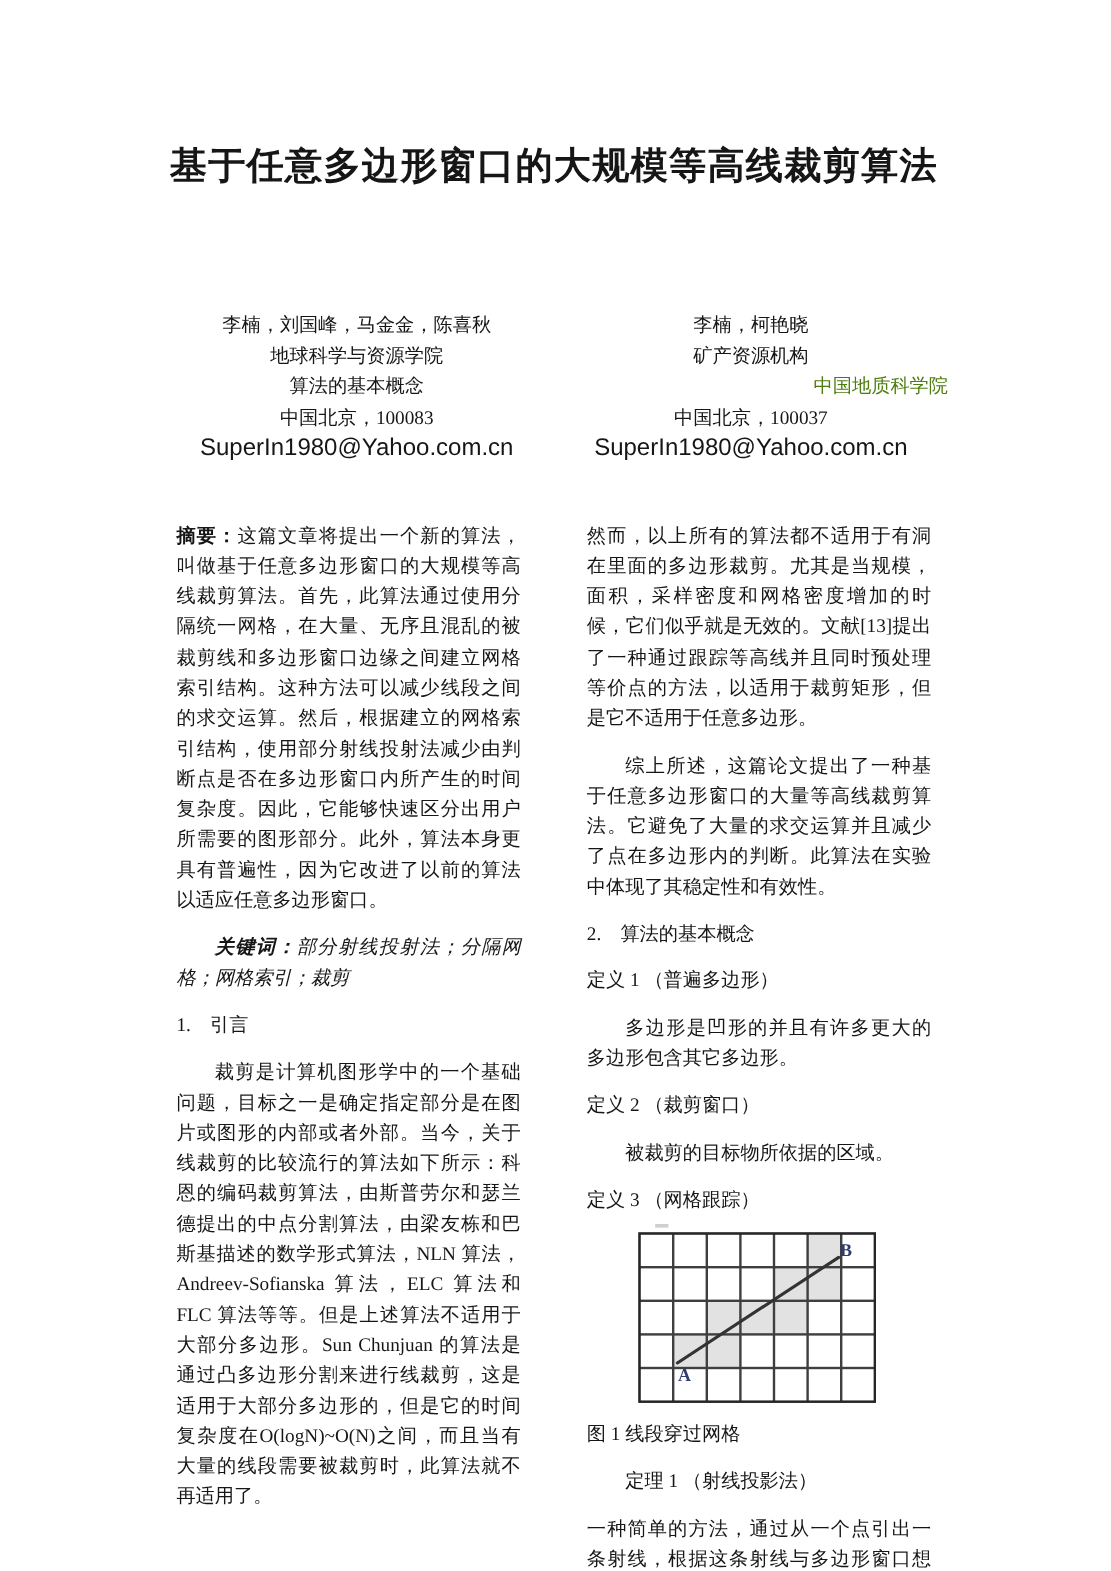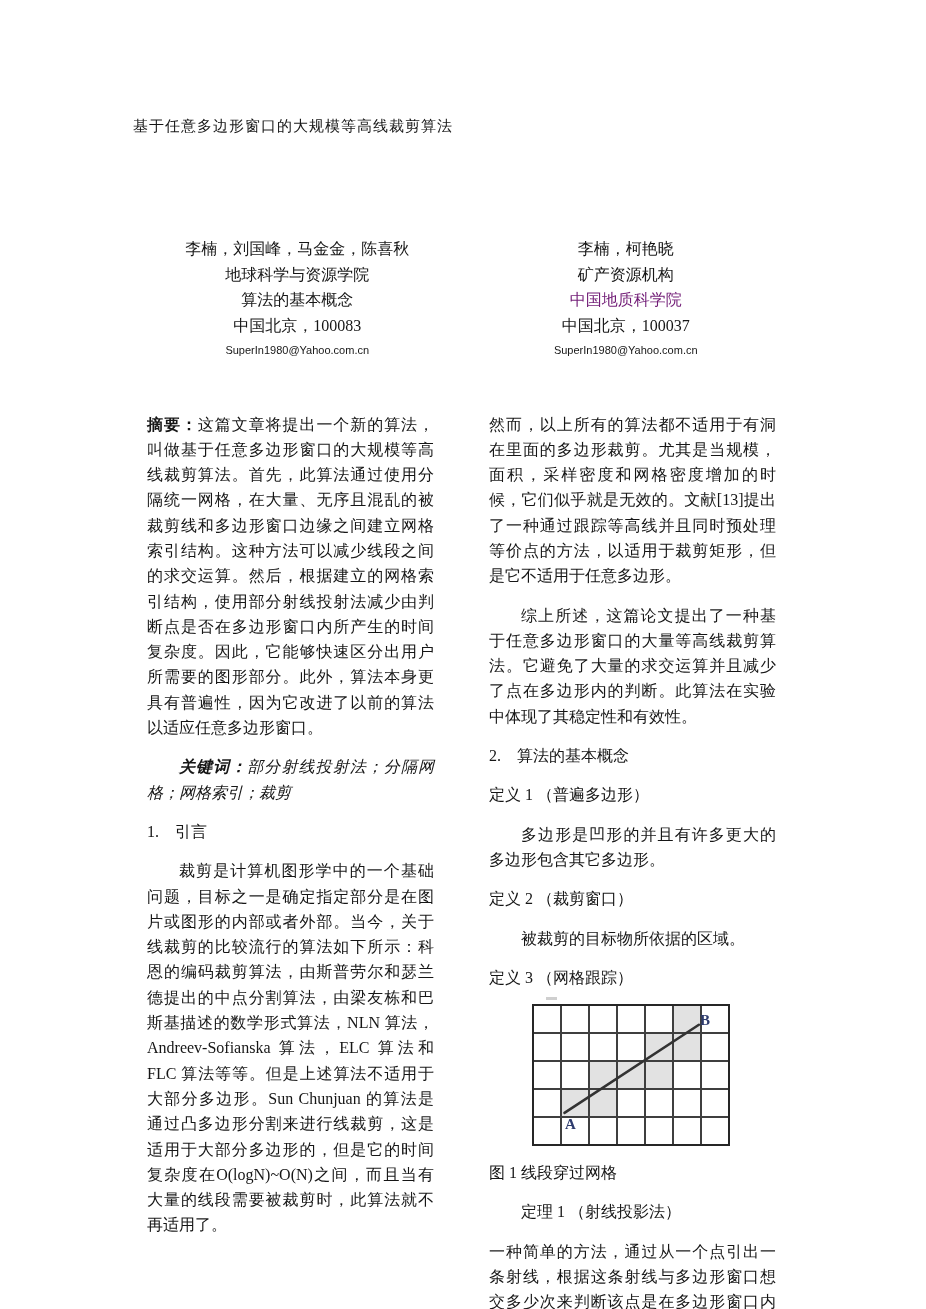--- a/index.html
+++ b/index.html
@@ -9,29 +9,30 @@
     height: 1309px;
     box-sizing: border-box;
     background: #ffffff;
     padding: 117px 136px 0 133px;
     font-family: "Liberation Serif", "DejaVu Serif", serif;
     color: #161616;
     overflow: hidden;
   }
   .doc-title {
     margin: 0 0 52px 0;
-    font-size: 15px;
-    font-weight: normal;
+    text-align: center;
+    font-size: 31px;
+    font-weight: bold;
     letter-spacing: 1px;
   }
   .authors-row { display: flex; margin-bottom: 34px; }
   .author-block { flex: 1; text-align: center; font-size: 16px; line-height: 25.5px; margin-top: 48px; }
   .author-line { display: block; }
-  .muted { color: #701a75; }
-  .email-line { font-family: "Liberation Sans", "DejaVu Sans", sans-serif; font-size: 11px; }
+  .muted { color: #4d7c0f; text-align: right; }
+  .email-line { font-family: "Liberation Sans", "DejaVu Sans", sans-serif; font-size: 20px; }
   .columns { display: flex; gap: 27px; }
   .col { flex: 1; min-width: 0; font-size: 16px; line-height: 25.3px; text-align: justify; }
   .col p { margin: 14px; }
   .indent { text-indent: 2em; }
   .abstract-label { font-weight: bold; }
   .keywords { font-style: italic; text-indent: 2em; }
   .kw-label { font-weight: bold; }
   .sec-heading { margin-top: 22px; white-space: pre-wrap; }
   .def-heading { white-space: pre-wrap; }
   .theorem-heading { text-indent: 2em; white-space: pre-wrap; }

